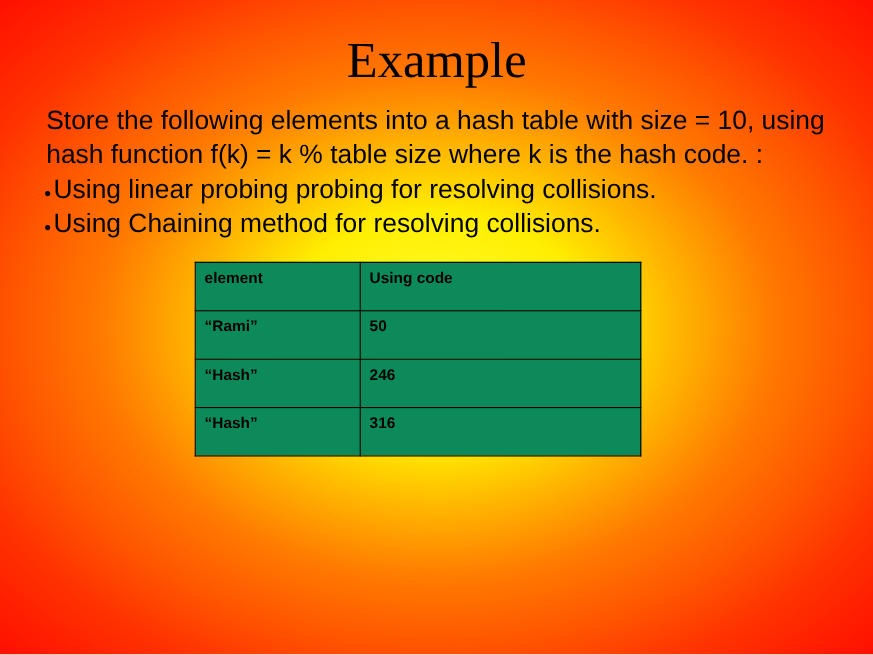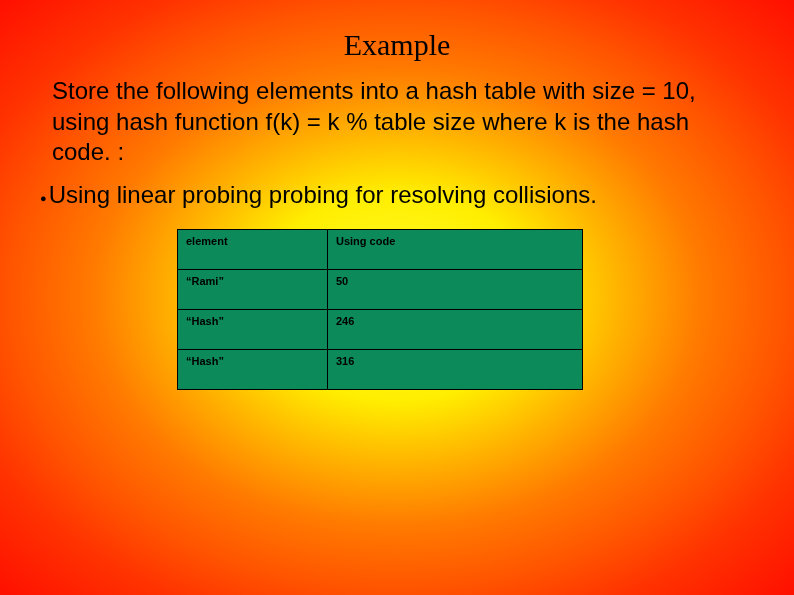--- a/index.html
+++ b/index.html
@@ -28,72 +28,73 @@
   .content {
     position: absolute;
     left: 40px;
     right: 40px;
     top: 28px;
   }
   h1.title {
     margin: 0 0 14px 0;
     text-align: center;
     font-weight: normal;
-    font-size: 30px;
+    font-size: 46px;
     font-family: "Times New Roman", Times, serif;
     color: #000;
   }
   .body-text {
     font-size: 24px;
     line-height: 1.28;
     color: #000;
     font-family: Arial, Helvetica, sans-serif;
     margin-bottom: 18px;
   }
   .body-text .para {
-    margin: 12px;
+    margin: 2px;
   }
   .body-text .bullet {
     margin: 0;
   }
   .body-text .dot {
     font-size: 11px;
     vertical-align: 1px;
     margin-right: 2px;
   }
   .tbl {
     border-collapse: collapse;
     margin-left: 137px;
   }
   .tbl td, .tbl th {
     background: #0c8a5a;
     border: 1px solid #000;
     color: #000;
     font-family: Arial, Helvetica, sans-serif;
-    font-size: 11px;
+    font-size: 14px;
     font-weight: bold;
     text-align: left;
     vertical-align: top;
     padding: 5px 8px 22px 8px;
     box-sizing: border-box;
   }
   .tbl .col-e { width: 150px; }
   .tbl .col-h { width: 255px; }
 </style>
 </head>
 <body>
 
 <div class="bg">
   <div class="content">
 
     <h1 class="title">Example</h1>
 
     <div class="body-text">
       <p class="para">Store the following elements into a hash table with size = 10, using hash function f(k) = k % table size where k is the hash code. :</p>
       <p class="bullet"><span class="dot">●</span><span>Using linear probing probing for resolving collisions.</span></p>
+      <p class="bullet"><span class="dot">●</span><span>Using Chaining method for resolving collisions.</span></p>
     </div>
 
     <table class="tbl">
       <tbody>
           <tr>
         <th class="col-e">element</th>
         <th class="col-h">Using code</th>
       </tr>
       <tr>
         <td class="col-e">“Rami”</td>

